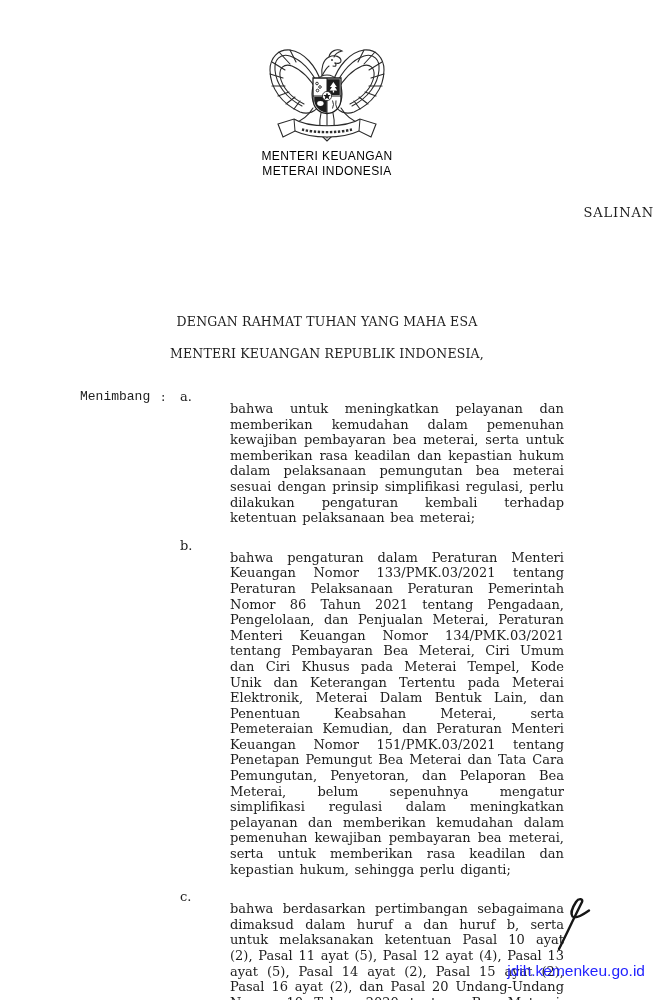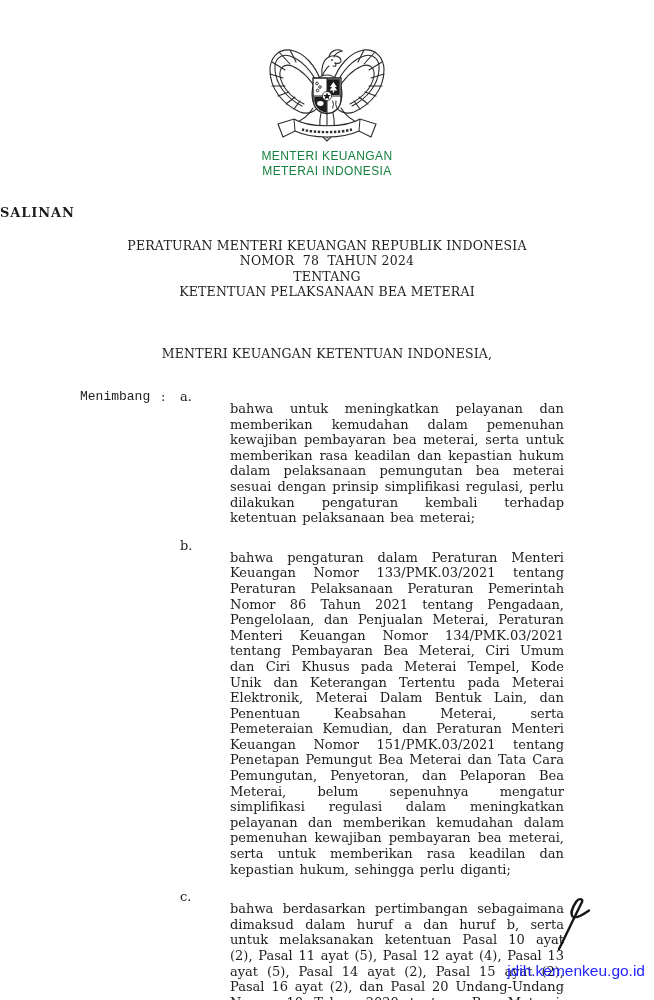--- a/index.html
+++ b/index.html
@@ -6,26 +6,26 @@
   body{
     width:654px;height:1000px;position:relative;background:#ffffff;
     font-family:"DejaVu Serif", serif;color:#1d1d1d;overflow:hidden;
   }
   .page{position:absolute;inset:0;}
 
   .doc-header{position:absolute;top:42px;left:0;width:100%;text-align:center;}
   .emblem{display:inline-block;line-height:0;}
   .ministry{
     font-family:"Liberation Sans", sans-serif;font-size:12px;line-height:15px;
-    color:#15803d;letter-spacing:0.4px;margin-top:1px;
+    color:#000000;letter-spacing:0.4px;margin-top:1px;
   }
 
   .salinan{
-    position:absolute;top:205px;left:0;width:100%;text-align:left;
-    font-weight:bold;font-size:13px;letter-spacing:0.9px;
+    position:absolute;top:205px;left:0;width:100%;text-align:right;
+    font-weight:normal;font-size:13px;letter-spacing:0.9px;
   }
 
   .title-block{
     position:absolute;top:238px;left:0;width:100%;text-align:center;
     font-size:12.5px;line-height:15.4px;letter-spacing:0.2px;
   }
   .title-block div{white-space:pre-wrap;}
 
   .invocation{
     position:absolute;top:314px;left:0;width:100%;text-align:center;
@@ -129,28 +129,23 @@
       </svg>
     </span>
     <div class="ministry">
       <div>MENTERI KEUANGAN</div>
       <div>METERAI INDONESIA</div>
     </div>
   </header>
 
   <div class="salinan">SALINAN</div>
 
-  <div class="title-block">
-    <div>PERATURAN MENTERI KEUANGAN REPUBLIK INDONESIA</div>
-    <div>NOMOR  78  TAHUN 2024</div>
-    <div>TENTANG</div>
-    <div>KETENTUAN PELAKSANAAN BEA METERAI</div>
-  </div>
 
-  <div class="authority">MENTERI KEUANGAN KETENTUAN INDONESIA,</div>
+  <div class="invocation">DENGAN RAHMAT TUHAN YANG MAHA ESA</div>
+  <div class="authority">MENTERI KEUANGAN REPUBLIK INDONESIA,</div>
 
   <section class="menimbang">
     <div class="m-label">Menimbang</div>
     <div class="m-colon">:</div>
     <div class="m-items">
       <div class="m-item">
         <span class="m-letter">a.</span>
         <p class="m-text">bahwa untuk meningkatkan pelayanan dan memberikan kemudahan dalam pemenuhan kewajiban pembayaran bea meterai, serta untuk memberikan rasa keadilan dan kepastian hukum dalam pelaksanaan pemungutan bea meterai sesuai dengan prinsip simplifikasi regulasi, perlu dilakukan pengaturan kembali terhadap ketentuan pelaksanaan bea meterai;</p>
       </div>
       <div class="m-item">

